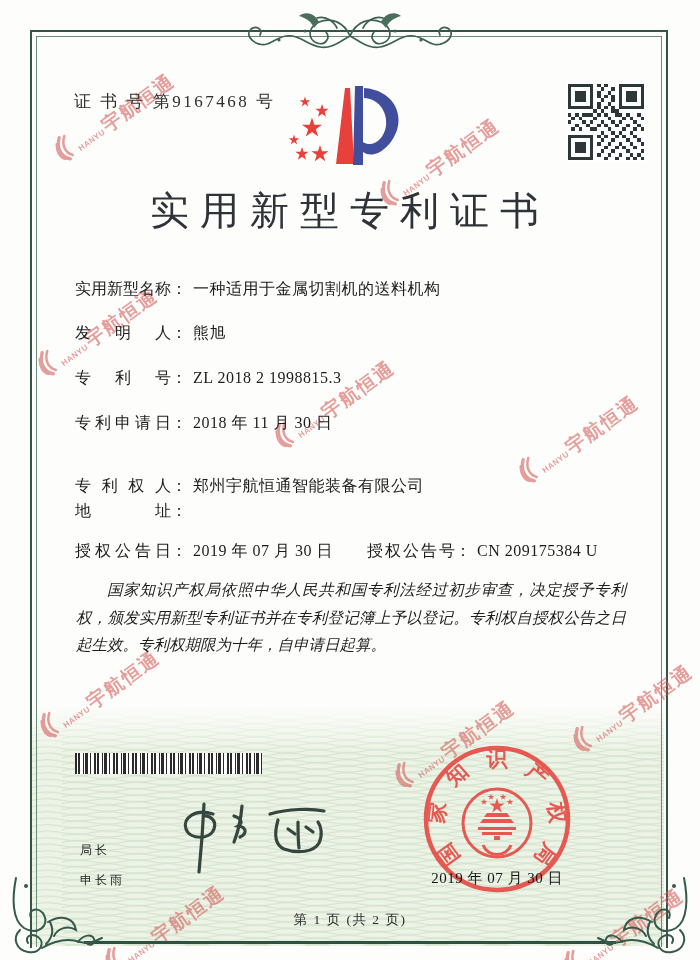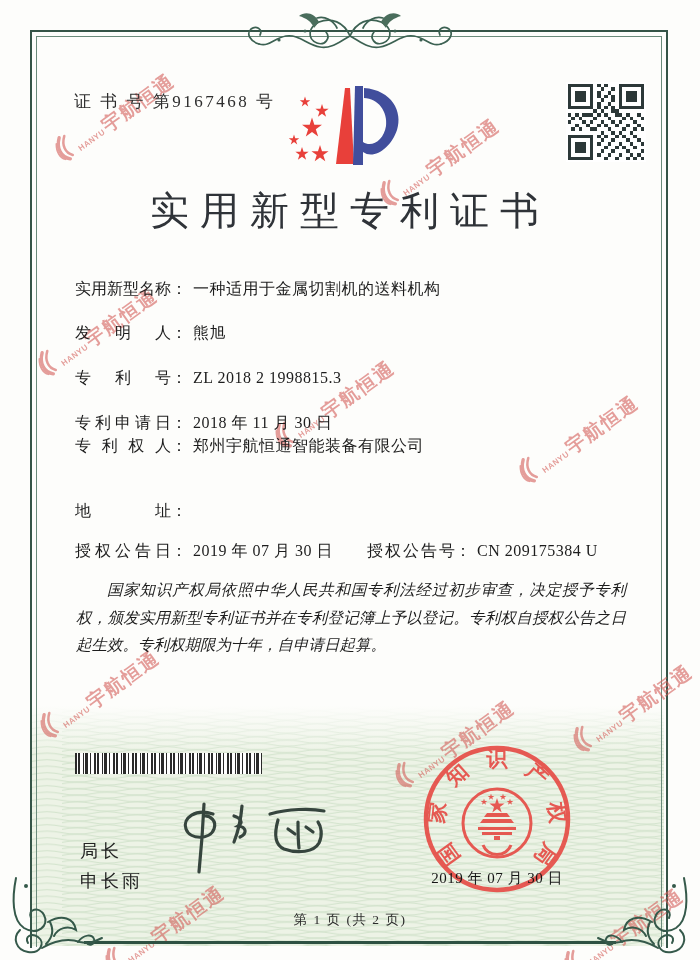--- a/index.html
+++ b/index.html
@@ -30,22 +30,22 @@
   .pair2{margin-left:34px;display:flex;}
   .pair2 .lbl{width:88px;}
   
   .paras{position:absolute;left:76px;top:576px;width:550px;font-size:15.5px;line-height:27.5px;
         color:#1d1d1d;font-style:italic;text-align:justify;z-index:3;}
   .paras p{margin:0;text-indent:2em;}
   
   .barcode{position:absolute;left:75px;top:753px;width:187px;height:21px;z-index:3;
         background:repeating-linear-gradient(90deg,#2a2a2a 0 2px,#fff 2px 3px,#2a2a2a 3px 5px,#fff 5px 8px,
         #2a2a2a 8px 9px,#fff 9px 10px,#2a2a2a 10px 13px,#fff 13px 15px,#2a2a2a 15px 16px,#fff 16px 19px);}
-  .director{position:absolute;left:80px;top:836px;z-index:3;font-family:Liberation Serif, serif;
-        font-size:18px;letter-spacing:3px;color:#222;line-height:30px;}
+  .director{position:absolute;left:80px;top:836px;z-index:3;font-family:Liberation Mono, monospace;
+        font-size:12px;letter-spacing:3px;color:#222;line-height:30px;}
   .signature{position:absolute;left:158px;top:796px;z-index:3;}
   .seal{position:absolute;left:419px;top:741px;z-index:4;opacity:.88;}
   .seal text{font-size:21px;font-weight:700;fill:#e6453f;font-family:"Liberation Serif",serif;}
   .seal-date{position:absolute;left:414px;top:869px;width:166px;text-align:center;font-size:15px;
         color:#161616;letter-spacing:.5px;z-index:5;}
   .page-num{position:absolute;left:0;top:911px;width:100%;text-align:center;font-size:13.5px;
         letter-spacing:1.5px;color:#2c2c2c;z-index:3;}
   
   .orn-top{position:absolute;left:233px;top:6px;z-index:2;}
   .orn-bl{position:absolute;left:6px;top:876px;z-index:3;}
@@ -137,21 +137,21 @@
   <div class="frow" style="top:367px">
     <span class="lbl">专利号</span>
       <span class="colon">：</span>
     <span class="val">ZL 2018 2 1998815.3</span>
   </div>
   <div class="frow" style="top:412px">
     <span class="lbl">专利申请日</span>
       <span class="colon">：</span>
     <span class="val">2018 年 11 月 30 日</span>
   </div>
-  <div class="frow" style="top:435px">
+  <div class="frow" style="top:475px">
     <span class="lbl">专利权人</span>
       <span class="colon">：</span>
     <span class="val">郑州宇航恒通智能装备有限公司</span>
   </div>
   <div class="frow" style="top:500px">
     <span class="lbl">地址</span>
       <span class="colon">：</span>
   </div>
   <div class="frow" style="top:540px">
     <span class="lbl">授权公告日</span>

